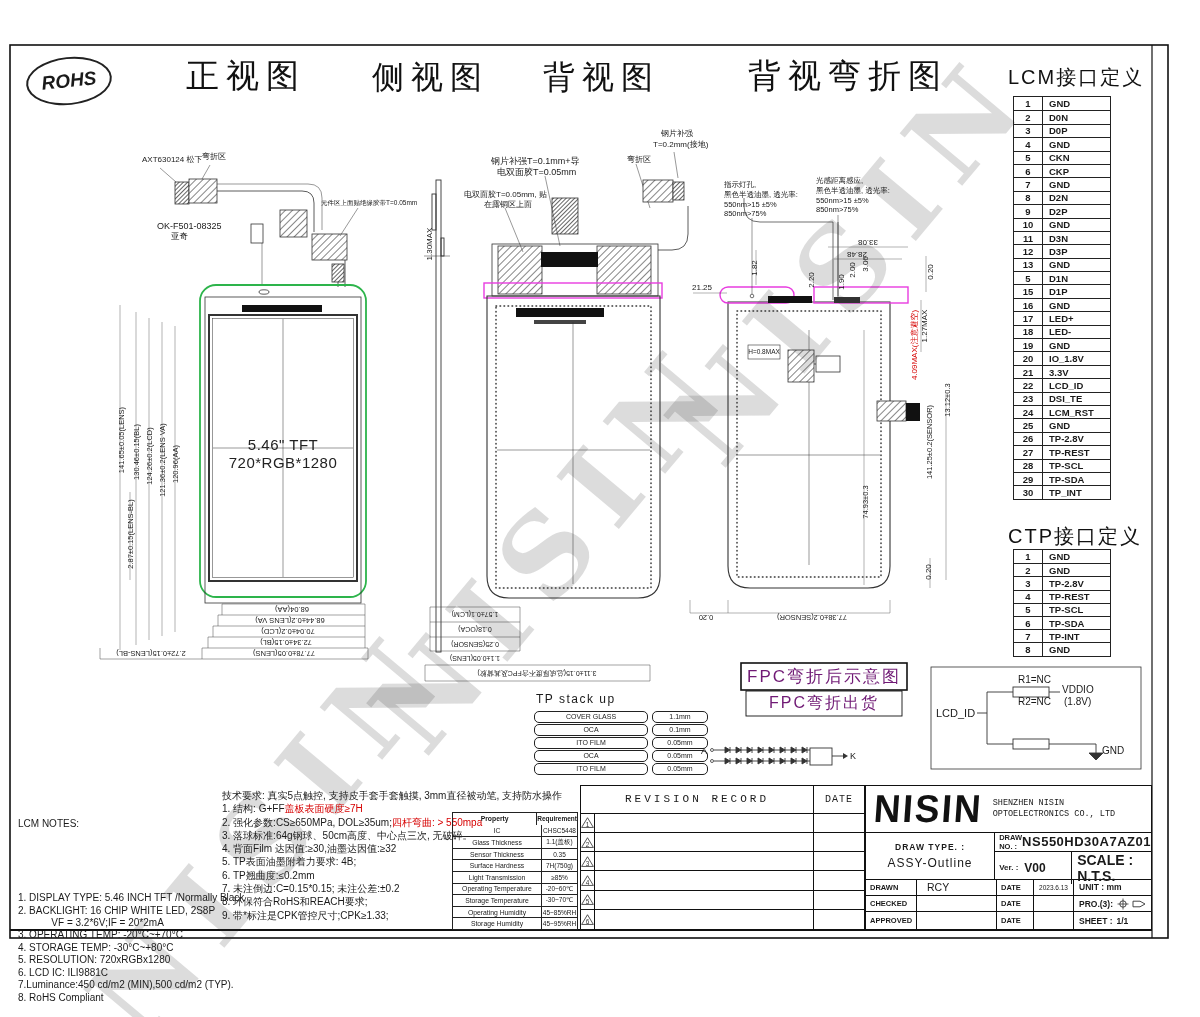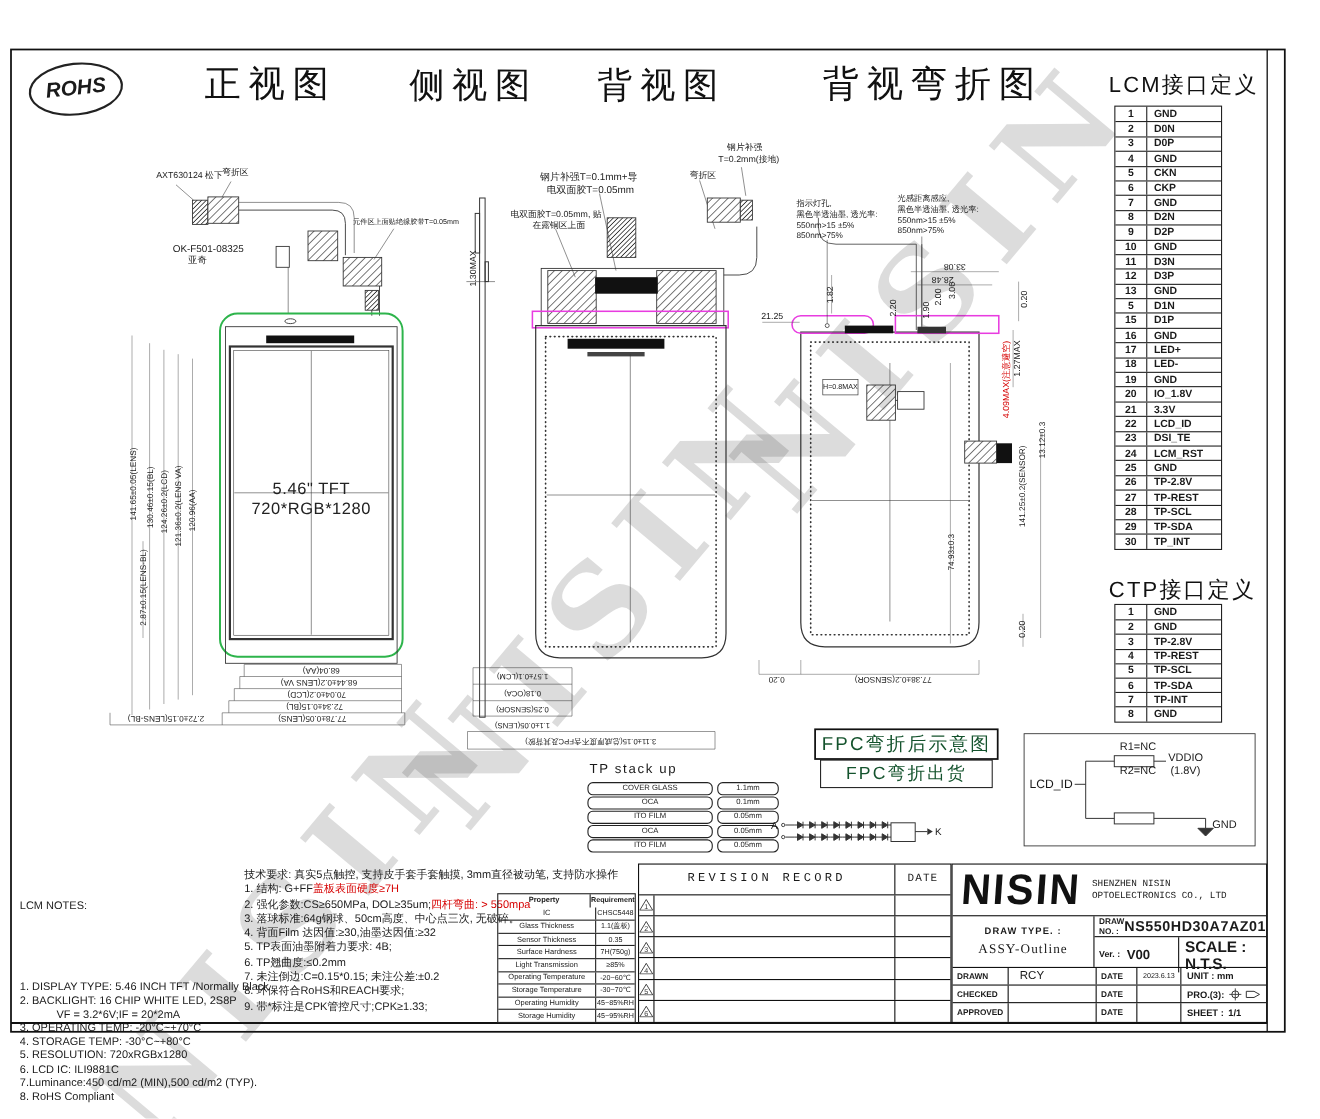--- a/index.html
+++ b/index.html
@@ -22,21 +22,21 @@
         font-style:italic;font-weight:700;font-size:19px;transform:rotate(-6deg)}
   .ifttl{position:absolute;font-size:20px;letter-spacing:2px;color:#111}
   .pins{position:absolute;border:1.2px solid #222;background:#fff0}
   .pin-row{display:flex;align-items:center;box-sizing:border-box}
   .pin-row + .pin-row{border-top:1px solid #222}
   .pins .no{width:28px;text-align:center;border-right:1px solid #222;align-self:stretch;
             display:flex;align-items:center;justify-content:center;font-size:9.5px;font-weight:700}
   .pins .nm{padding-left:6px;font-size:9.5px;font-weight:700}
   .lcm .pin-row{height:13.4px}.ctp .pin-row{height:13.2px}
   .fpcbox{position:absolute;display:flex;align-items:center;justify-content:center;
-          letter-spacing:2px;color:#14532d;box-sizing:border-box}
+          letter-spacing:2px;color:#701a75;box-sizing:border-box}
   .tpstack{position:absolute;left:534px;top:711px}
   .tp-row{display:flex;gap:4px;margin-bottom:1.6px}
   .tp-row span{display:block;border:1px solid #222;border-radius:5px;height:9.5px;
                line-height:9.5px;text-align:center;font-size:7px}
   .tp-row .layer{width:112px}.tp-row .val{width:54px}
   .notes{position:absolute;left:18px;top:793px;font-size:10px;line-height:12.4px;white-space:pre}
   .notes .ttl{font-weight:400}
   .tech{position:absolute;left:222px;top:789px;font-size:10px;line-height:13.3px;white-space:nowrap}
   .tech .rd{font-weight:400}
   .prop{position:absolute;left:452px;top:812px;width:126px;border:1.2px solid #222;box-sizing:border-box}
@@ -63,21 +63,21 @@
       box-sizing:border-box;display:flex;flex-direction:column;background:#fff0}
   .tb *{box-sizing:border-box}
   .tb-logo{height:47px;border-bottom:1px solid #111;display:flex;align-items:center;padding-left:8px}
   .tb-logo .logo{font-weight:900;font-size:37px;letter-spacing:2px;transform:skewX(-4deg) scaleY(1.05);color:#111}
   .tb-logo .co{margin-left:10px;font-size:8.5px;line-height:11px;
                font-family:"Liberation Mono","DejaVu Sans Mono",monospace}
   .tb-mid{height:47px;display:flex;border-bottom:1px solid #111}
   .tb-type{width:130px;border-right:1px solid #111;display:flex;flex-direction:column;
            align-items:center;justify-content:center;gap:4px}
   .tb-type .l1{font-size:8.5px;letter-spacing:1px;font-weight:700}
-  .tb-type .l2{font-size:12px;letter-spacing:1px;font-family:Liberation Serif, serif}
+  .tb-type .l2{font-size:12px;letter-spacing:1px;font-family:Liberation Sans, sans-serif}
   .tb-midr{flex:1;display:flex;flex-direction:column}
   .tb-no{height:25px;border-bottom:1px solid #111;display:flex;align-items:center;padding-left:4px}
   .tb-no .k{font-size:7.5px;font-weight:700}
   .tb-no .v{font-size:13px;font-weight:700;letter-spacing:.5px}
   .tb-vs{flex:1;display:flex}
   .tb-ver{width:77px;border-right:1px solid #111;display:flex;align-items:center;padding-left:4px;gap:6px}
   .tb-ver .k{font-size:8px;font-weight:700}.tb-ver .v{font-size:12px;font-weight:700}
   .tb-scale{flex:1;display:flex;align-items:center;padding-left:5px;font-size:14px;font-weight:700}
   .tb-row{height:17px;display:flex;border-bottom:1px solid #111}
   .tb-row:last-child{border-bottom:none}

